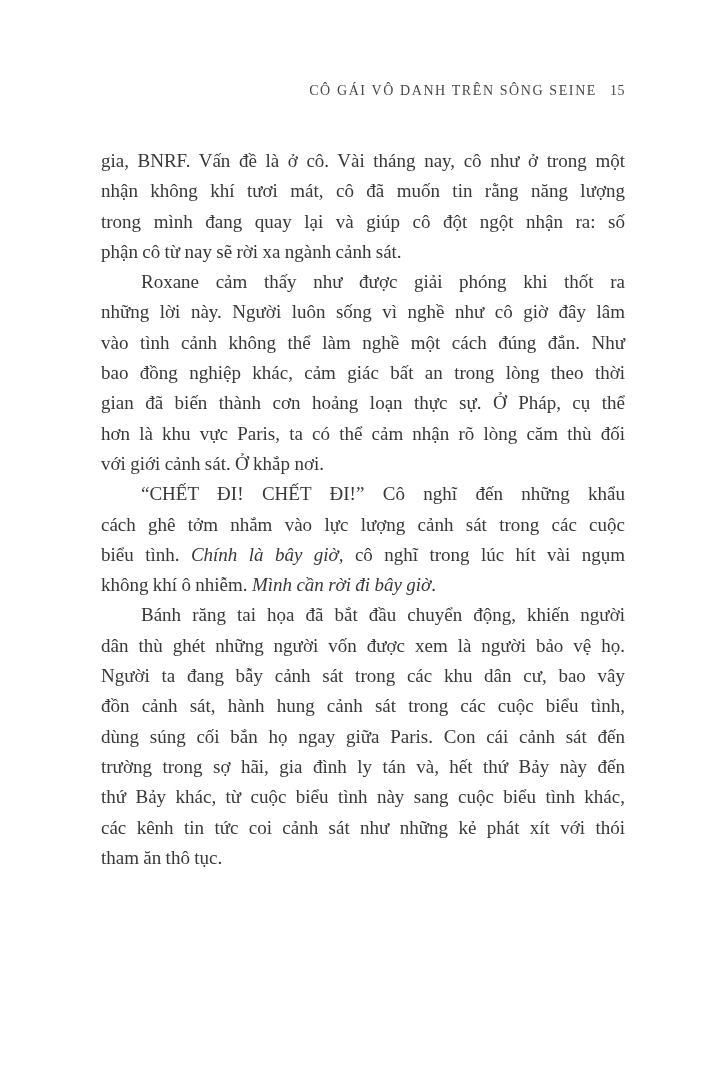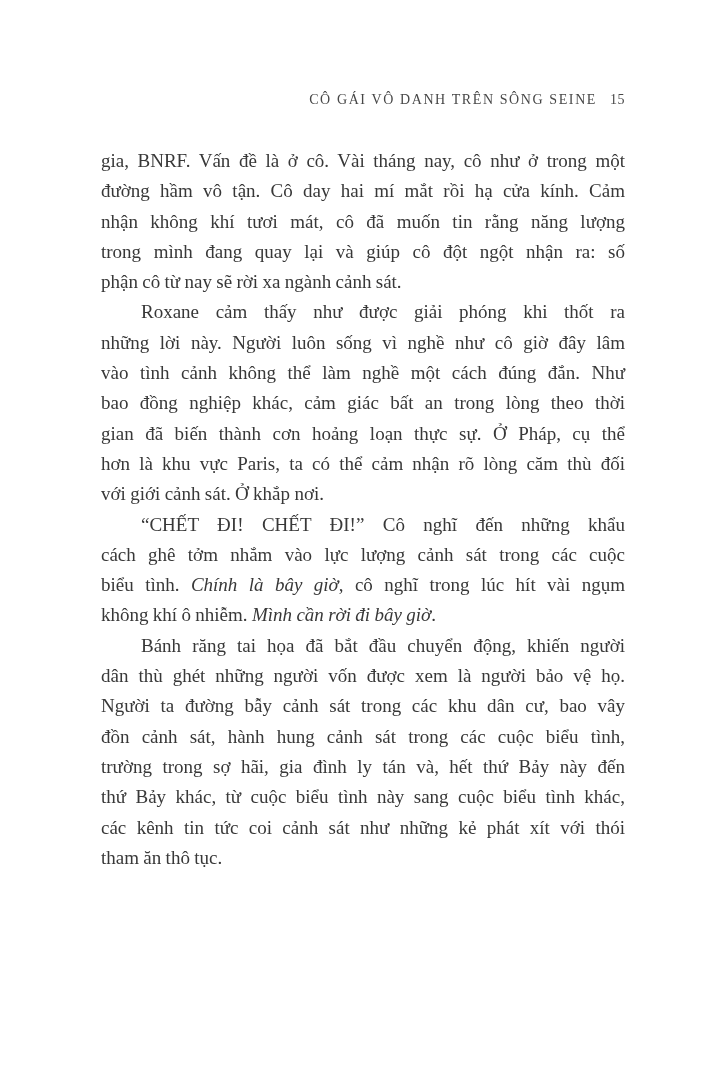--- a/index.html
+++ b/index.html
@@ -12,21 +12,21 @@
   .page {
     position: relative;
     width: 725px;
     height: 1066px;
     background: var(--bg);
     font-family: "Liberation Serif", "DejaVu Serif", serif;
     overflow: hidden;
   }
   .running-header {
     position: absolute;
-    top: 92px;
+    top: 83px;
     left: 101px;
     width: 524px;
     text-align: right;
     font-size: 14px;
     letter-spacing: 1.6px;
     color: var(--header-text);
     white-space: nowrap;
   }
   .running-header .page-number {
     margin-left: 13px;
@@ -58,21 +58,20 @@
 </head>
 <body>
 
 <div class="page">
   <div class="running-header">
     <span class="running-title">CÔ GÁI VÔ DANH TRÊN SÔNG SEINE</span><span class="page-number">15</span>
   </div>
   <div class="body-text">
       <div class="paragraph">
         <div class="line"><span>gia, BNRF. Vấn đề là ở cô. Vài tháng nay, cô như ở trong một</span></div>
-        <div class="line"><span>đường hầm vô tận. Cô day hai mí mắt rồi hạ cửa kính. Cảm</span></div>
         <div class="line"><span>nhận không khí tươi mát, cô đã muốn tin rằng năng lượng</span></div>
         <div class="line"><span>trong mình đang quay lại và giúp cô đột ngột nhận ra: số</span></div>
         <div class="line last"><span>phận cô từ nay sẽ rời xa ngành cảnh sát.</span></div>
       </div>
       <div class="paragraph">
       </div>
       <div class="paragraph">
         <div class="line indent"><span>Roxane cảm thấy như được giải phóng khi thốt ra</span></div>
         <div class="line"><span>những lời này. Người luôn sống vì nghề như cô giờ đây lâm</span></div>
         <div class="line"><span>vào tình cảnh không thể làm nghề một cách đúng đắn. Như</span></div>
@@ -83,21 +82,22 @@
       </div>
       <div class="paragraph">
         <div class="line indent"><span>“CHẾT ĐI! CHẾT ĐI!” Cô nghĩ đến những khẩu</span></div>
         <div class="line"><span>cách ghê tởm nhắm vào lực lượng cảnh sát trong các cuộc</span></div>
         <div class="line"><span>biểu tình. </span><em>Chính là bây giờ</em><span>, cô nghĩ trong lúc hít vài ngụm</span></div>
         <div class="line last"><span>không khí ô nhiễm. </span><em>Mình cần rời đi bây giờ</em><span>.</span></div>
       </div>
       <div class="paragraph">
         <div class="line indent"><span>Bánh răng tai họa đã bắt đầu chuyển động, khiến người</span></div>
         <div class="line"><span>dân thù ghét những người vốn được xem là người bảo vệ họ.</span></div>
-        <div class="line"><span>Người ta đường bẫy cảnh sát trong các khu dân cư, bao vây</span></div>
+        <div class="line"><span>Người ta đang bẫy cảnh sát trong các khu dân cư, bao vây</span></div>
         <div class="line"><span>đồn cảnh sát, hành hung cảnh sát trong các cuộc biểu tình,</span></div>
+        <div class="line"><span>dùng súng cối bắn họ ngay giữa Paris. Con cái cảnh sát đến</span></div>
         <div class="line"><span>trường trong sợ hãi, gia đình ly tán và, hết thứ Bảy này đến</span></div>
         <div class="line"><span>thứ Bảy khác, từ cuộc biểu tình này sang cuộc biểu tình khác,</span></div>
         <div class="line"><span>các kênh tin tức coi cảnh sát như những kẻ phát xít với thói</span></div>
         <div class="line last"><span>tham ăn thô tục.</span></div>
       </div>
     </div>
 </div>
 
 </body></html>

